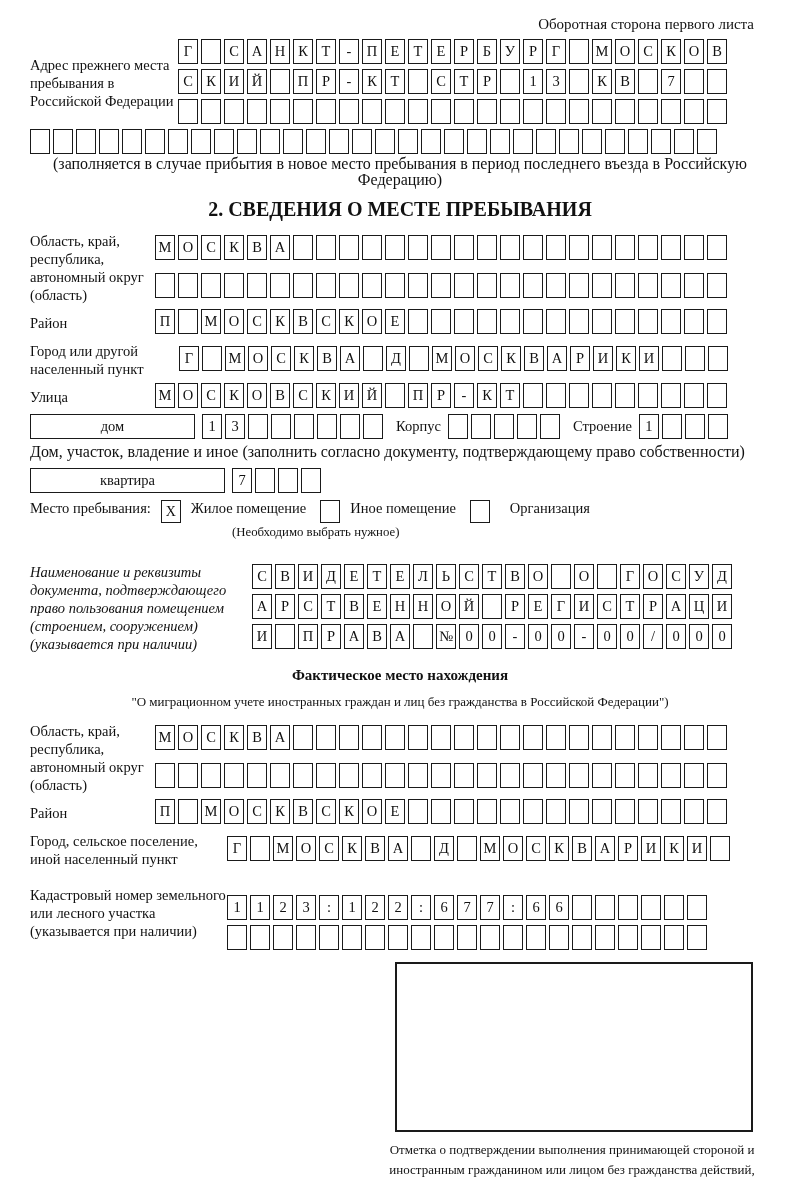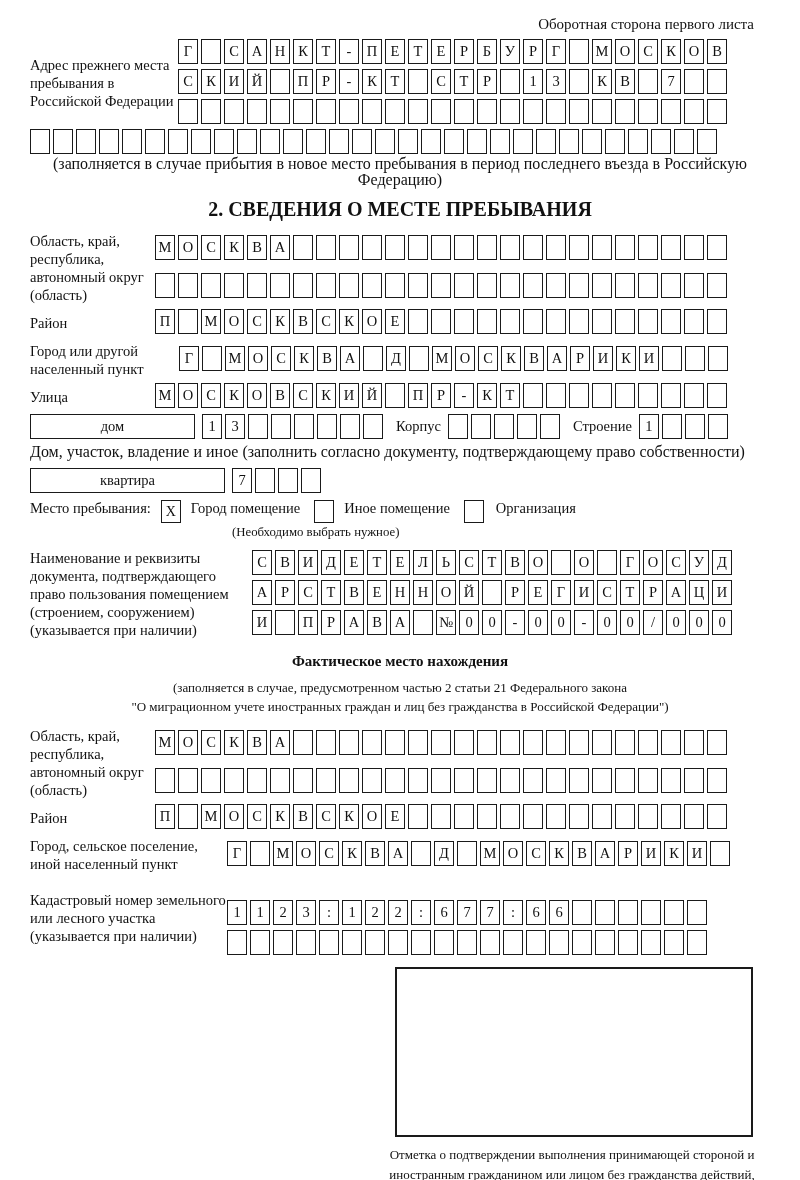--- a/index.html
+++ b/index.html
@@ -16,21 +16,21 @@
     font-size:15px; font-weight:400;
   }
 
   .field-row { display:flex; align-items:center; margin-bottom:5px; }
   .flabel { font-size:14.5px; line-height:18px; padding-top:3px; }
 
   
   .w148 { flex:0 0 148px; }
   .w125 { flex:0 0 125px; }
   .w149 { flex:0 0 149px; }
-  .w222 { flex:0 0 222px; }
+  .w222 { flex:0 0 222px;font-style:italic; }
   .w197 { flex:0 0 197px; }
 
   .grid-col { display:flex; flex-direction:column; }
   .cell-row { display:flex; white-space:nowrap; }
   .cell-row + .cell-row { margin-top:5px; }
   .cell-row.gap-big { margin-top:13px; }
 
   .cell {
     display:inline-block; width:18px; height:23px;
     border:1.5px solid #1a1a1a; margin-right:3px;
@@ -54,21 +54,21 @@
   .box-dom { width:163px; }
   .box-kv  { width:193px; }
   .mini-label { font-size:14.5px; line-height:26px; margin:0 7px 0 10px; }
 
   .checks-row { display:flex; align-items:flex-start; margin:7px 0 2px 0; font-size:14.5px; }
   .checkbox {
     display:inline-block; width:18px; height:21px; border:1.5px solid #1a1a1a;
     text-align:center; line-height:21px; font-size:14px; margin:0 10px 0 14px;
   }
   .checkbox.first { margin-left:10px; }
-  .check-caption { margin:2px 0 6px 202px; font-size:12.8px; }
+  .check-caption { margin:2px 0 20px 202px; font-size:12.8px; }
 
   .subtitle { text-align:center; font-weight:bold; font-size:15px; margin:14px 0 8px 0; }
   .law-caption { text-align:center; font-size:13px; line-height:19px; }
 
   .stamp-box {
     margin:12px 0 0 365px; width:354px; height:166px;
     border:2px solid #1a1a1a;
   }
   .stamp-caption {
     margin:8px 0 0 327px; width:430px; text-align:center;
@@ -391,25 +391,25 @@
         <span class="cell">7</span>
         <span class="cell"></span>
         <span class="cell"></span>
         <span class="cell"></span>
       </div>
   </div>
 
   <div class="checks-row">
     <span>Место пребывания:</span>
     <span class="checkbox first">X</span>
-    <span>Город помещение</span>
+    <span>Жилое помещение</span>
     <span class="checkbox"></span>
     <span>Иное помещение</span>
     <span class="checkbox"></span>
-    <span style="margin-left:2px">Организация</span>
+    <span style="margin-left:10px">Организация</span>
   </div>
   <div class="check-caption">(Необходимо выбрать нужное)</div>
 
   <div class="field-row">
     <div class="flabel w222">Наименование и реквизиты документа, подтверждающего право пользования помещением (строением, сооружением) (указывается при наличии)</div>
     <div class="grid-col">
       <div class="cell-row">
           <span class="cell">С</span>
           <span class="cell">В</span>
           <span class="cell">И</span>
@@ -475,21 +475,20 @@
           <span class="cell">0</span>
           <span class="cell">/</span>
           <span class="cell">0</span>
           <span class="cell">0</span>
           <span class="cell">0</span>
         </div>
     </div>
   </div>
 
   <div class="subtitle">Фактическое место нахождения</div>
-  <div class="law-caption">(заполняется в случае, предусмотренном частью 2 статьи 21 Федерального закона</div>
   <div class="law-caption mb8">"О миграционном учете иностранных граждан и лиц без гражданства в Российской Федерации")</div>
 
   <div class="field-row">
     <div class="flabel w125">Область, край, республика, автономный округ (область)</div>
     <div class="grid-col">
       <div class="cell-row">
           <span class="cell">М</span>
           <span class="cell">О</span>
           <span class="cell">С</span>
           <span class="cell">К</span>

